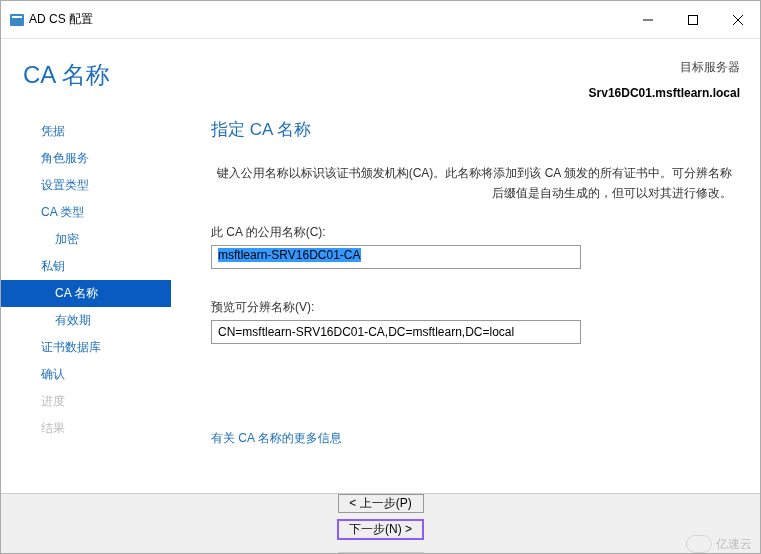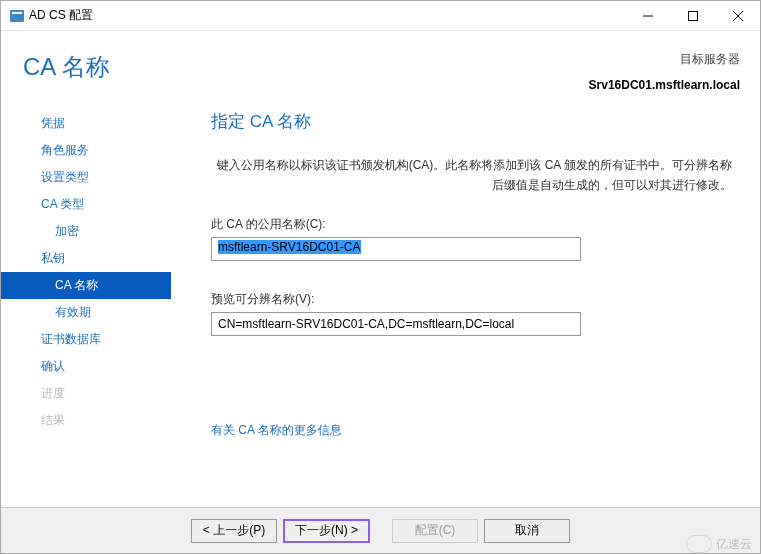--- a/index.html
+++ b/index.html
@@ -1,18 +1,18 @@
 <!DOCTYPE html>
 <html><head>
 <meta charset="utf-8">
 <style>
   * { box-sizing: border-box; }
   html, body { margin: 0; padding: 0; font-family: "Microsoft YaHei", "Segoe UI", sans-serif; background: #fff; }
   .window { width: 761px; height: 554px; border: 1px solid #aaa; position: relative; display: flex; flex-direction: column; overflow: hidden; }
-  .titlebar { height: 30px; display: flex; align-items: center; background: #fff; border-bottom: 1px solid #e5e5e5; }
+  .titlebar { height: 38px; display: flex; align-items: center; background: #fff; border-bottom: 1px solid #e5e5e5; }
   .titlebar .icon { width: 16px; height: 16px; margin: 0 4px 0 8px; display: inline-flex; }
   .titlebar .title { font-size: 12px; color: #000; }
   .titlebar .spacer { flex: 1; }
   .winbtn { width: 45px; height: 30px; display: flex; align-items: center; justify-content: center; cursor: default; }
   .winbtn svg { width: 10px; height: 10px; }
 
   .header { padding: 20px 20px 14px 22px; display: flex; align-items: flex-start; }
   .header .heading { font-size: 24px; color: #1e6fbb; font-weight: 300; }
   .header .right { margin-left: auto; text-align: right; font-size: 12px; }
   .header .right .lbl { color: #444; margin-bottom: 10px; }
@@ -28,21 +28,21 @@
   .main { flex: 1; padding: 0 28px 0 40px; font-size: 12px; color: #333; }
   .main .section-title { font-size: 17px; color: #1e6fbb; margin: 4px 0 22px 0; font-weight: 400; }
   .main .desc { line-height: 1.7; margin-bottom: 20px; text-align: right; }
   .field-label { margin-bottom: 4px; }
   .field-input { width: 370px; height: 24px; border: 1px solid #999; padding: 2px 6px; font-size: 12px; font-family: inherit; }
   .field-input.sel { background: #fff; }
   .sel-text { background: #3399ff; color: #000000; display: inline-block; }
   .field-block { margin-bottom: 30px; }
   .morelink { color: #1e6fbb; margin-top: 56px; display: inline-block; }
 
-  .footer { height: 46px; border-top: 1px solid #ccc; display: flex; align-items: center; justify-content: center; padding: 0 12px; gap: 6px; background: #f0f0f0; }
+  .footer { height: 60px; border-top: 1px solid #ccc; display: flex; align-items: center; justify-content: space-between; padding: 0 12px; gap: 6px; background: #f0f0f0; flex-direction: column; }
   .btn { min-width: 86px; height: 24px; font-size: 12px; border: 1px solid #999; background: #efefef; display: inline-flex; align-items: center; justify-content: center; padding: 0 10px; }
   .btn.disabled { color: #999; border-color: #ccc; }
   .btn.focus { border: 2px solid #8b5cf6; }
 
   .watermark { position: absolute; bottom: 0; right: 8px; opacity: 0.5; font-size: 12px; display: flex; align-items: center; gap: 4px; color: #888; pointer-events: none; }
   .watermark .cloud { width: 26px; height: 18px; border: 1.5px solid #bbb; border-radius: 10px; position: relative; }
 </style>
 </head>
 <body>
 

